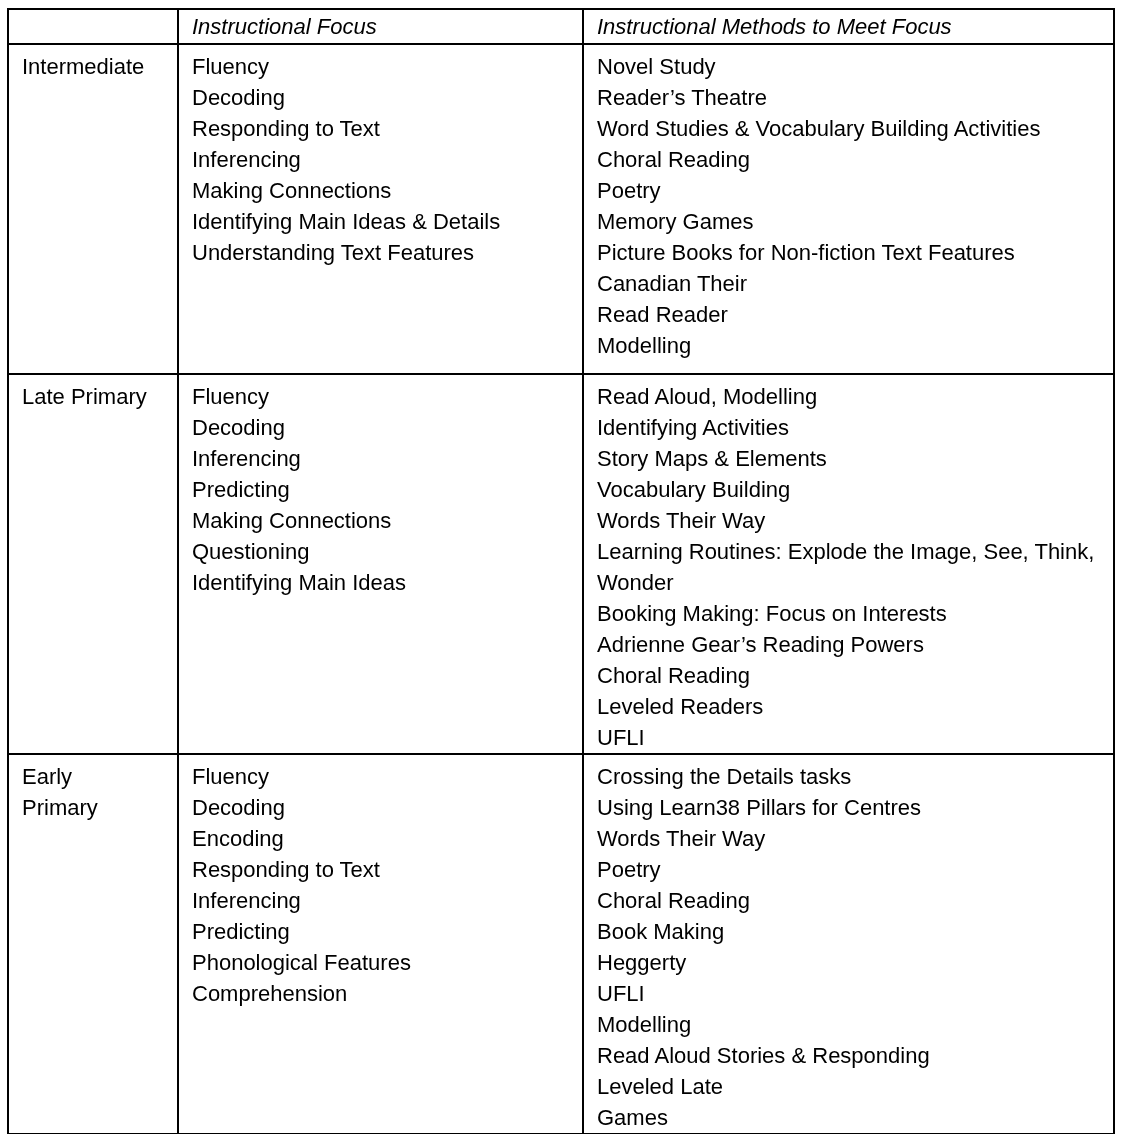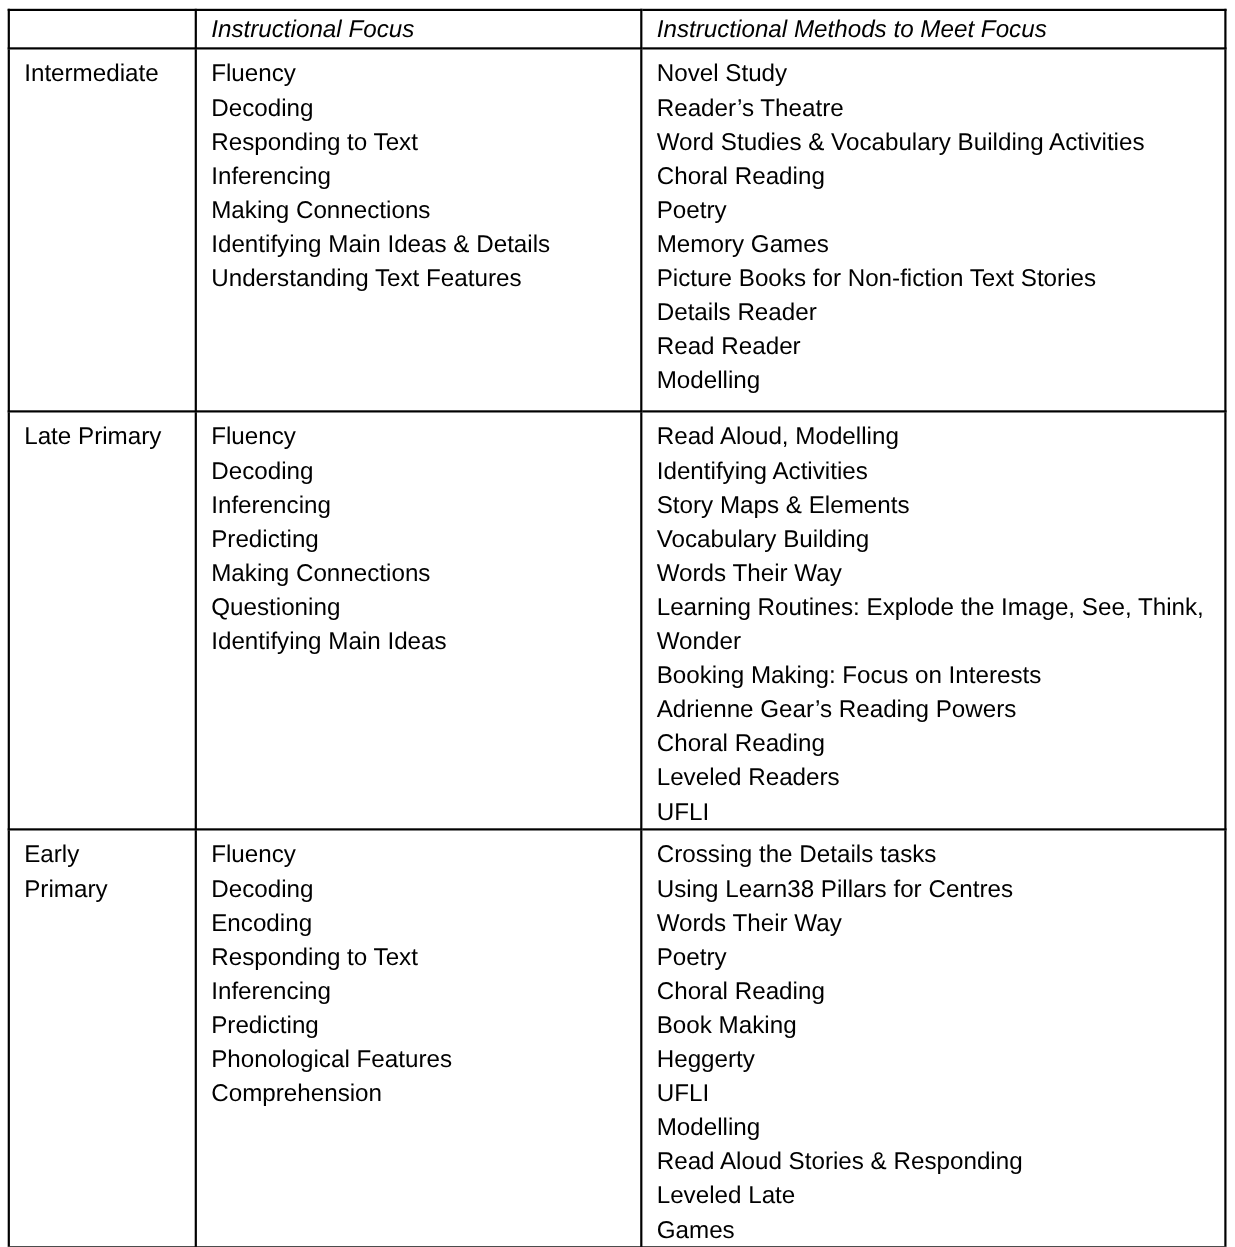--- a/index.html
+++ b/index.html
@@ -74,22 +74,22 @@
     </td>
     <td>
       <div class="list">
 
       <div class="line">Novel Study</div>
             <div class="line">Reader’s Theatre</div>
             <div class="line">Word Studies &amp; Vocabulary Building Activities</div>
             <div class="line">Choral Reading</div>
             <div class="line">Poetry</div>
             <div class="line">Memory Games</div>
-            <div class="line">Picture Books for Non-fiction Text Stories</div>
-            <div class="line">Details Reader</div>
+            <div class="line">Picture Books for Non-fiction Text Features</div>
+            <div class="line">Canadian Their</div>
             <div class="line">Read Reader</div>
             <div class="line">Modelling</div>
           </div>
     </td>
   </tr>
 
   <tr class="r2">
     <th>
       <div class="label-wrap">Late Primary</div>
     </th>

